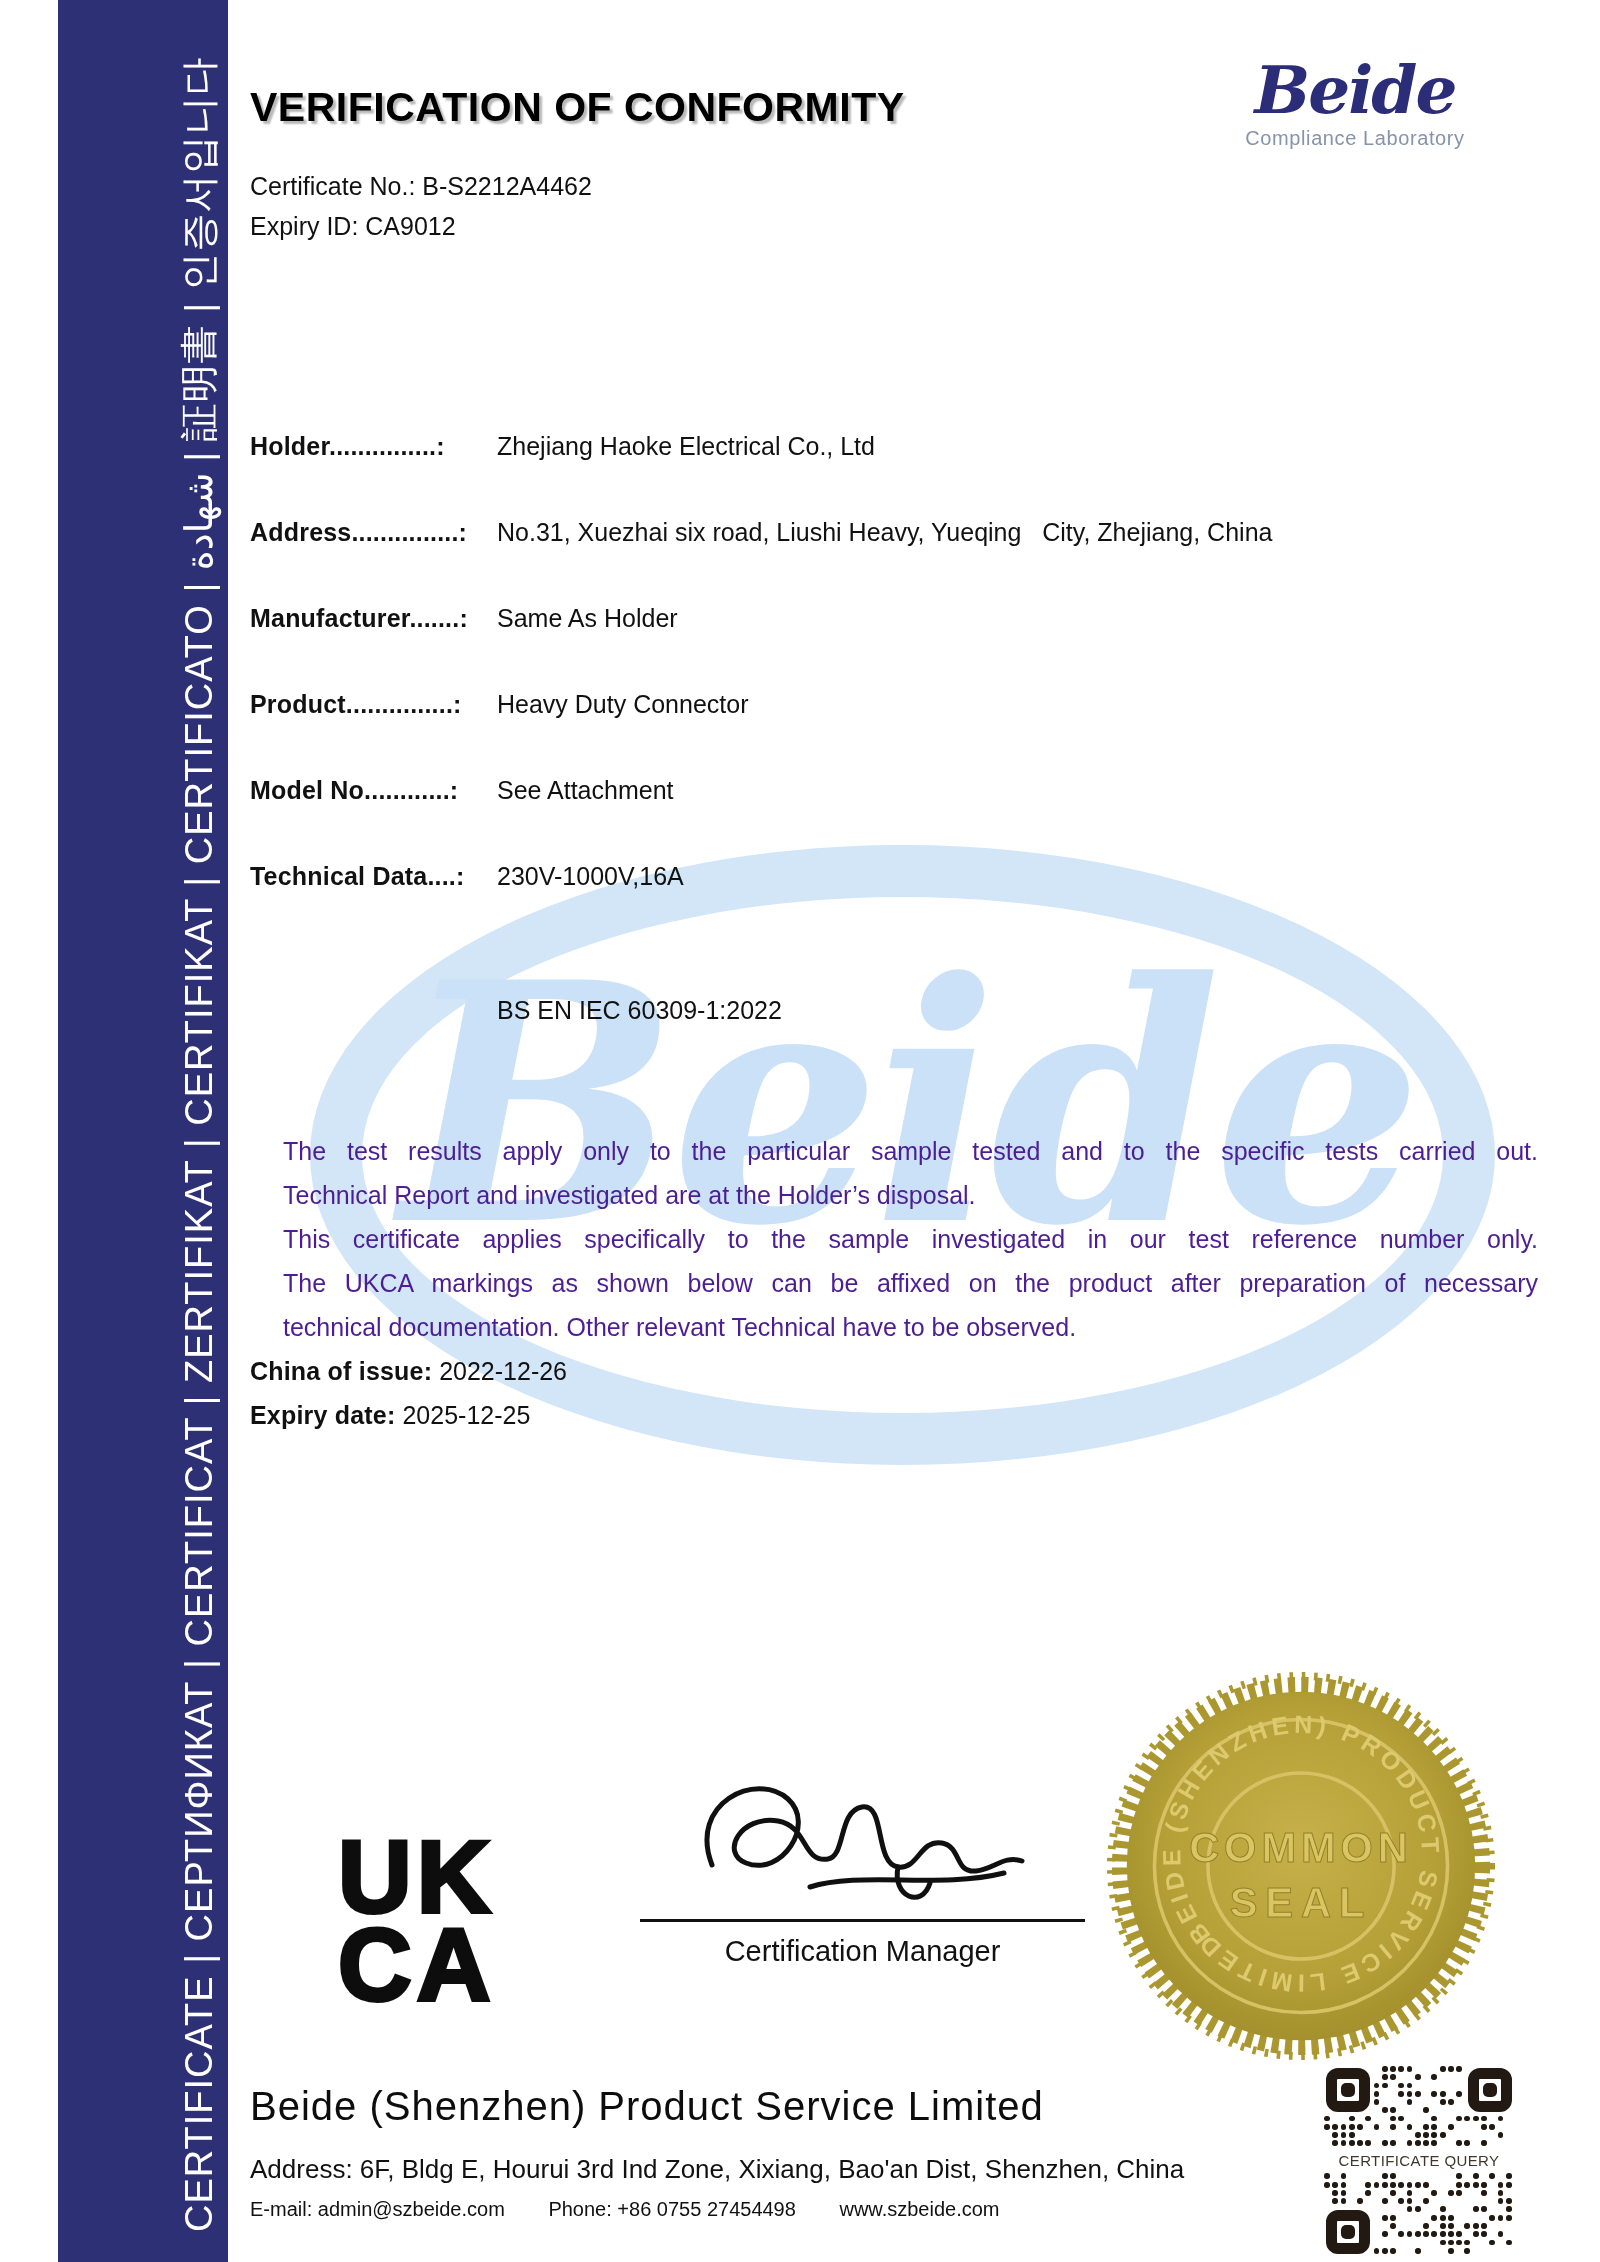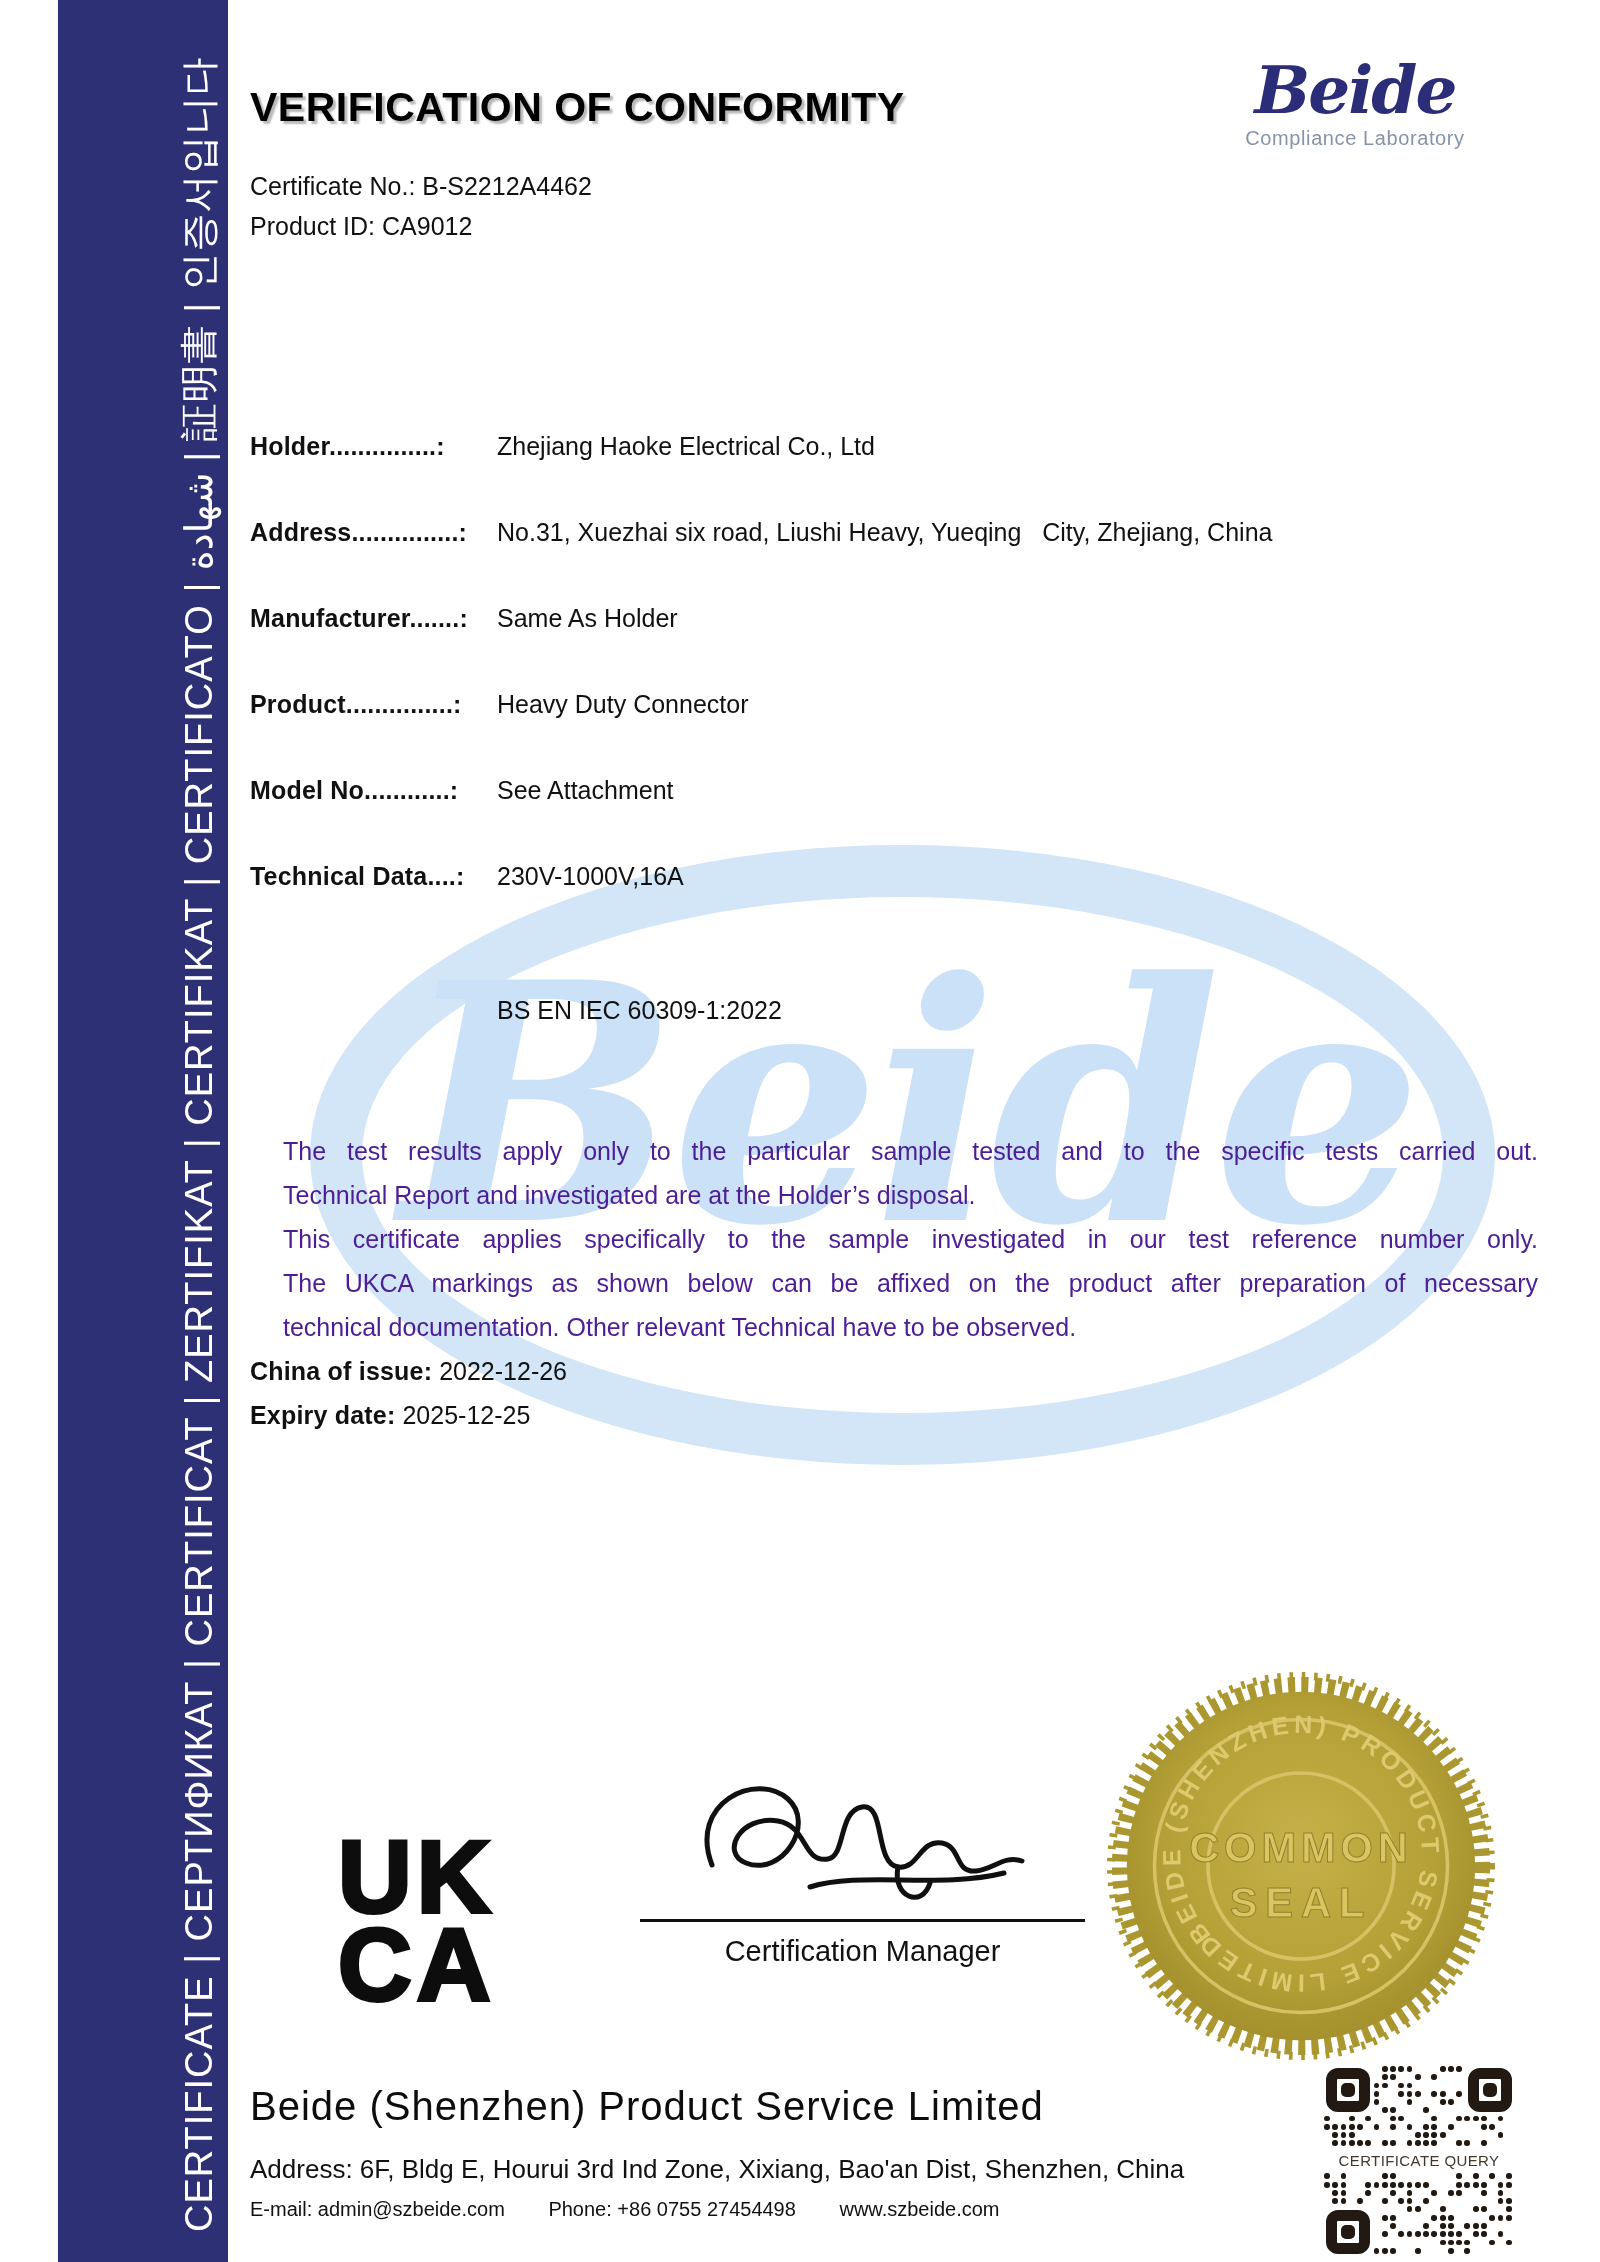--- a/index.html
+++ b/index.html
@@ -80,21 +80,21 @@
   </div>
 
   <div class="content">
 
     <div class="doc-title">VERIFICATION OF CONFORMITY</div>
     <div class="logo">
       <div class="logo-brand">Beide</div>
       <div class="logo-sub">Compliance Laboratory</div>
     </div>
     <div class="cert-no">Certificate No.: B-S2212A4462</div>
-    <div class="client-id">Product ID: CA9012</div>
+    <div class="client-id">Expiry ID: CA9012</div>
 
     <div class="frow" style="top:420px">
       <span class="flabel">Holder...............:</span><span class="fvalue">Zhejiang Haoke Electrical Co., Ltd</span>
     </div>
     <div class="frow" style="top:506px">
       <span class="flabel">Address...............:</span><span class="fvalue">No.31, Xuezhai six road, Liushi Heavy, Yueqing   City, Zhejiang, China</span>
     </div>
     <div class="frow" style="top:592px">
       <span class="flabel">Manufacturer.......:</span><span class="fvalue">Same As Holder</span>
     </div>

